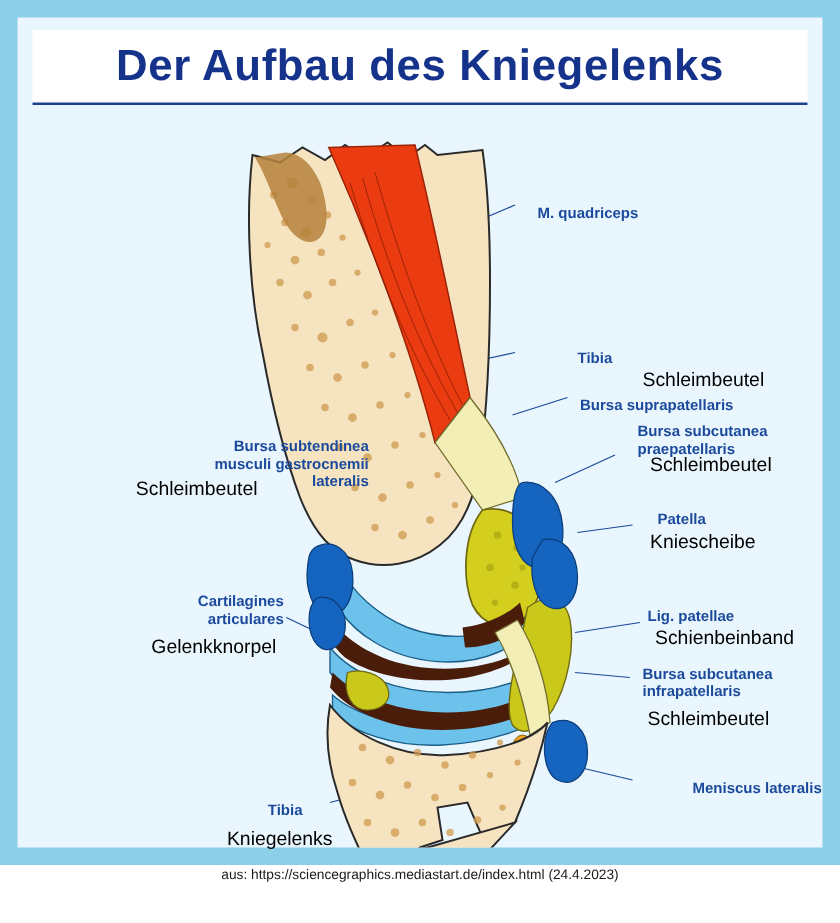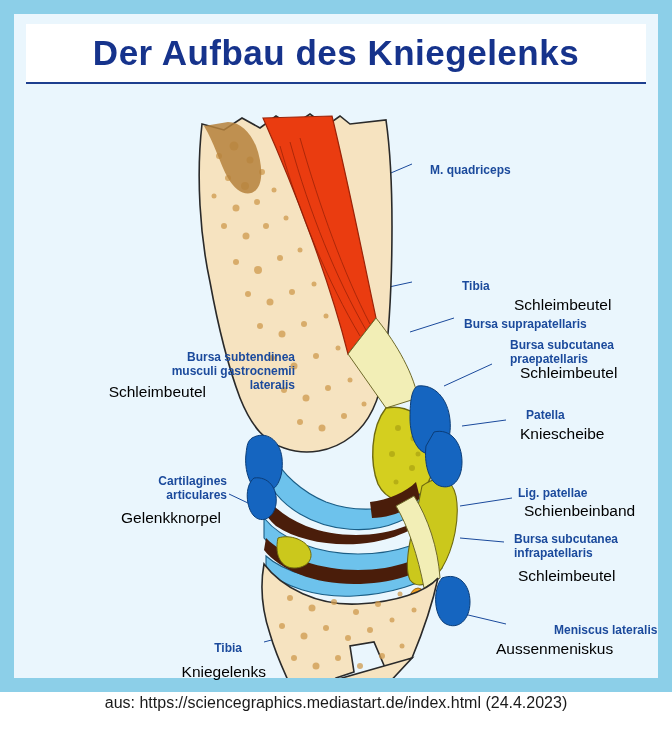--- a/index.html
+++ b/index.html
@@ -55,21 +55,21 @@
     font-weight: bold;
     letter-spacing: 0.5px;
     white-space: nowrap;
   }
   .caption {
     position: absolute;
     left: 0;
     top: 694px;
     width: 672px;
     text-align: center;
-    font-size: 16px;
+    font-size: 11px;
     color: #1a1a1a;
   }
 
   
   .illu {
     position: absolute;
     left: 0;
     top: 72px;
     width: 644px;
     height: 592px;
@@ -316,21 +316,20 @@
       <div class="lbl lat r" style="left:512px; top:395px;">Patella</div>
       <div class="lbl de r" style="left:506px; top:411px;">Kniescheibe</div>
 
       <div class="lbl lat r" style="left:504px; top:473px;">Lig. patellae</div>
       <div class="lbl de r" style="left:510px; top:488px;">Schienbeinband</div>
 
       <div class="lbl lat r" style="left:500px; top:519px;">Bursa subcutanea<br>infrapatellaris</div>
       <div class="lbl de r" style="left:504px; top:553px;">Schleimbeutel</div>
 
       <div class="lbl lat r" style="left:504px; top:610px;padding-left:36px;">Meniscus lateralis</div>
-      <div class="lbl de r" style="left:482px; top:626px;">Aussenmeniskus</div>
 
       <div class="lbl lat l" style="left:36px; top:323px; width:245px;margin-top:14px;">Bursa subtendinea<br>musculi gastrocnemii<br>lateralis</div>
       <div class="lbl de l" style="left:20px; top:369px; width:172px;">Schleimbeutel</div>
 
       <div class="lbl de l" style="left:20px; top:495px; width:187px;">Gelenkknorpel</div>
       <div class="lbl lat l" style="left:20px; top:461px; width:193px;">Cartilagines<br>articulares</div>
 
       <div class="lbl lat l" style="left:4px; top:628px; width:224px;text-align:right;">Tibia</div>
       <div class="lbl de l" style="left:20px; top:649px; width:232px;">Kniegelenks</div>
 

